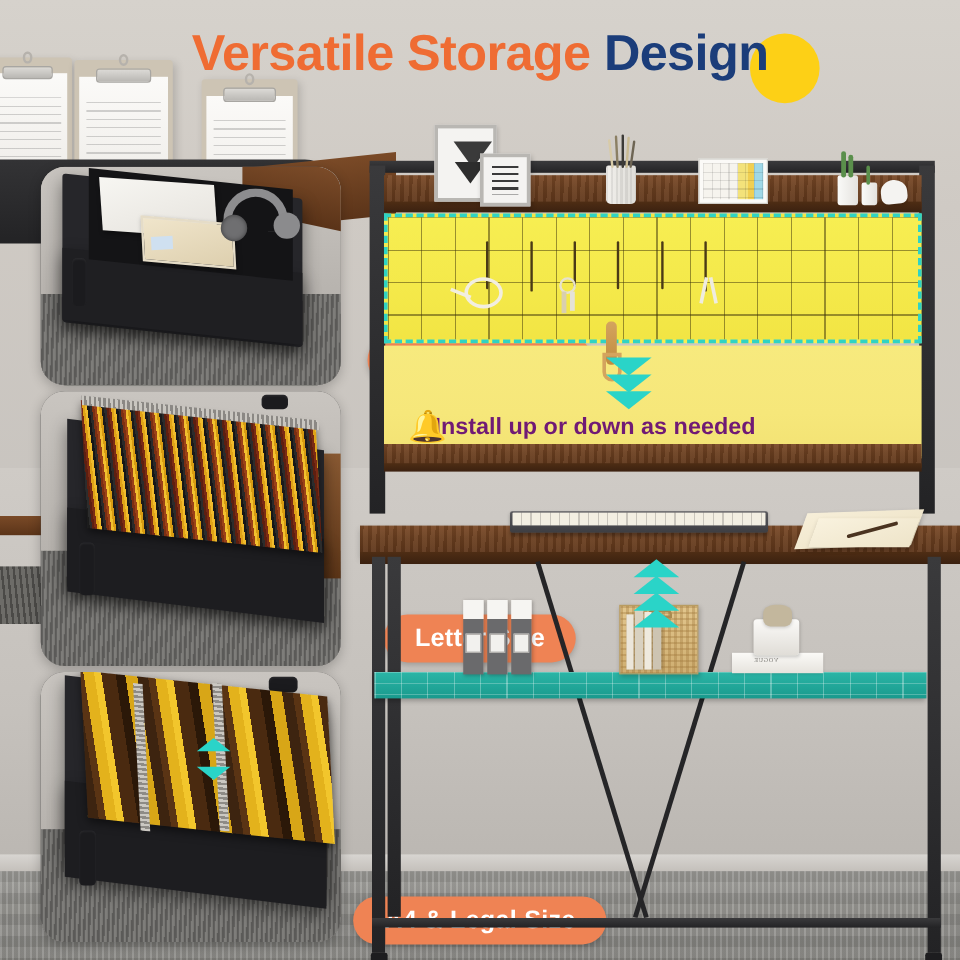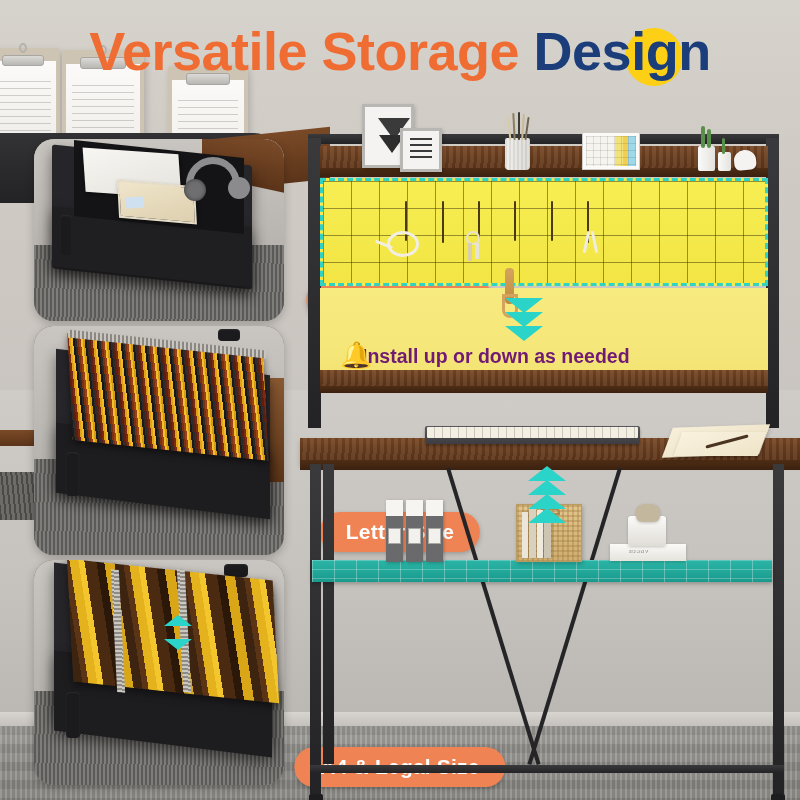--- a/index.html
+++ b/index.html
@@ -106,21 +106,21 @@
     font-family:"Liberation Sans", sans-serif;
   }
   .pill-1 { top:280px; }
   .pill-2 { top:512px; }
   .pill-3 { top:747px; }
 
   
   .headline {
     position:absolute; left:0; top:20px; width:800px;
     text-align:center; z-index:40;
-    font-size:54px; font-weight:bold; letter-spacing:-.5px;
+    font-size:42px; font-weight:bold; letter-spacing:-.5px;
     font-family:"Liberation Sans", sans-serif;
   }
   .headline .t1 { color:#ef6c33; }
   .headline .t2 { color:#1b3d7a; position:relative; }
   .yellow-dot {
     position:absolute; left:625px; top:28px;
     width:58px; height:58px; border-radius:50%;
     background:#fdd016; z-index:39;
   }
 

